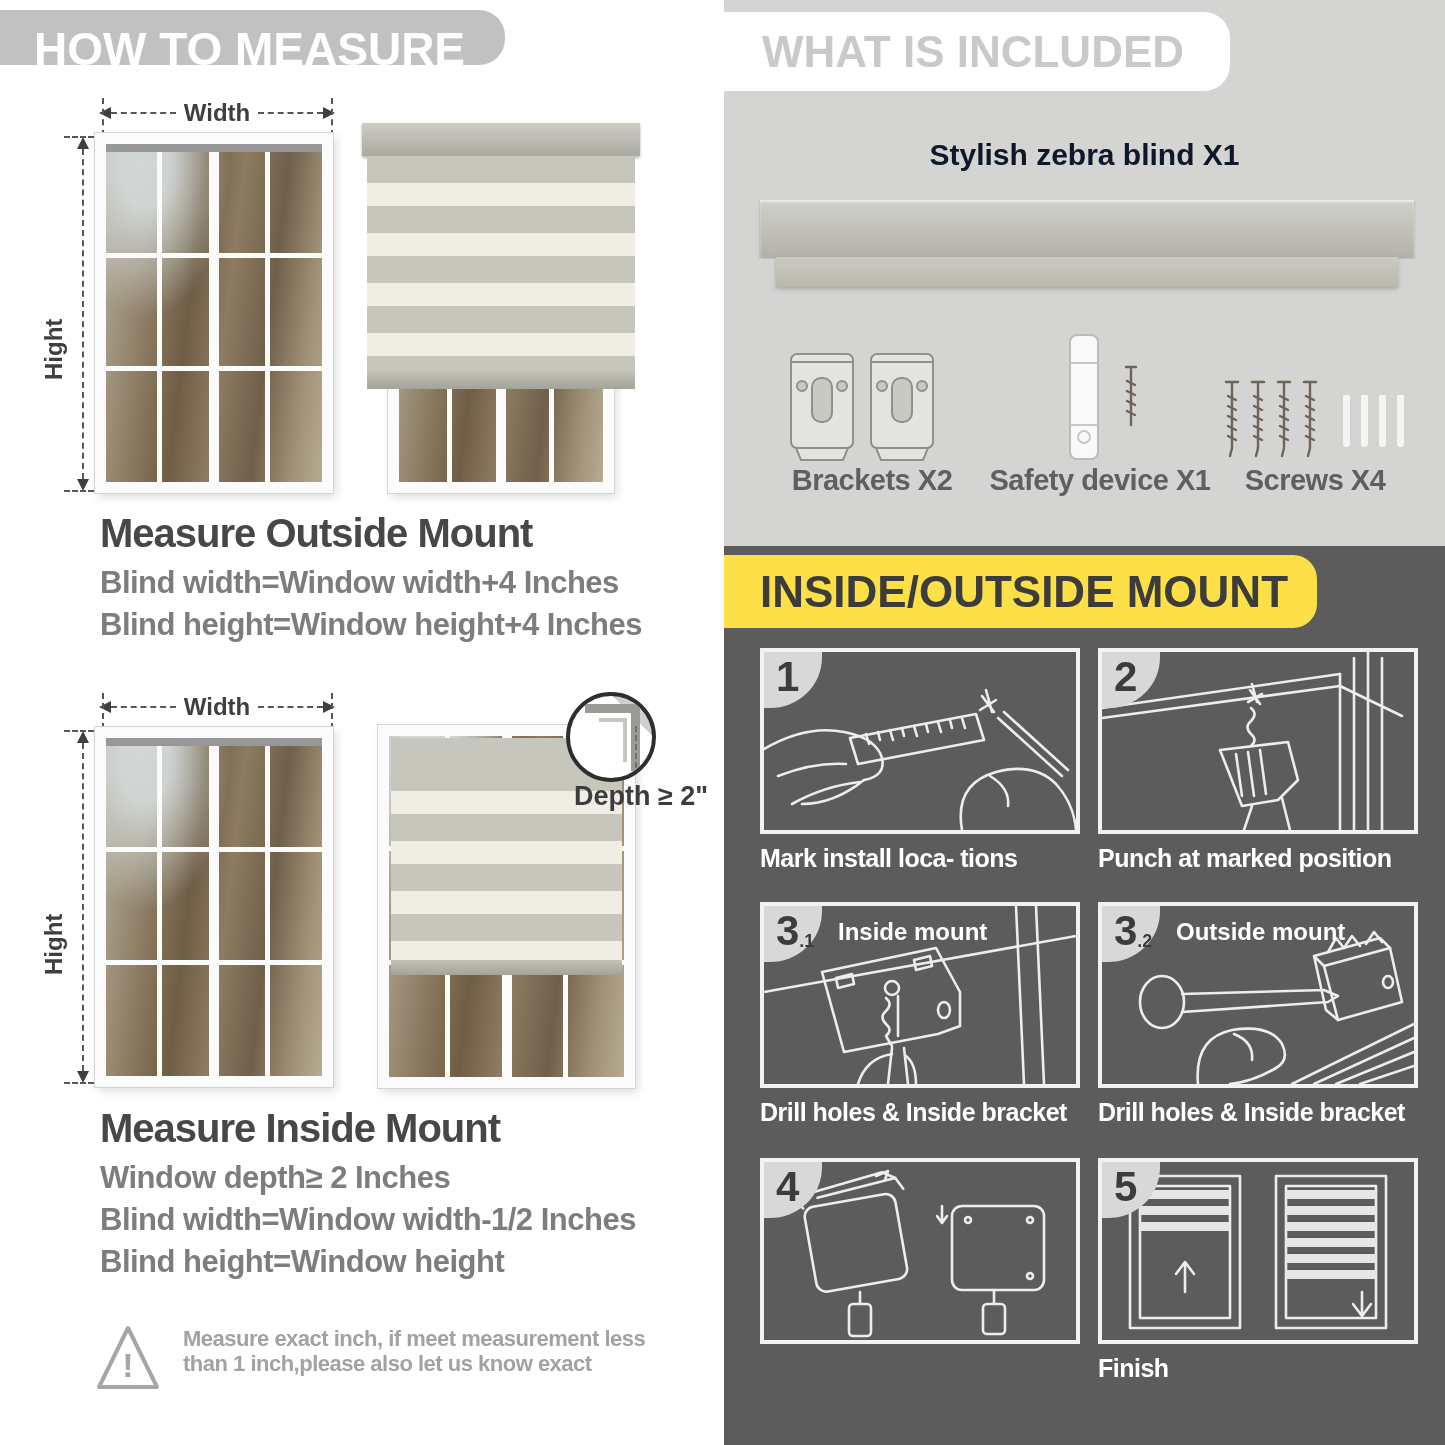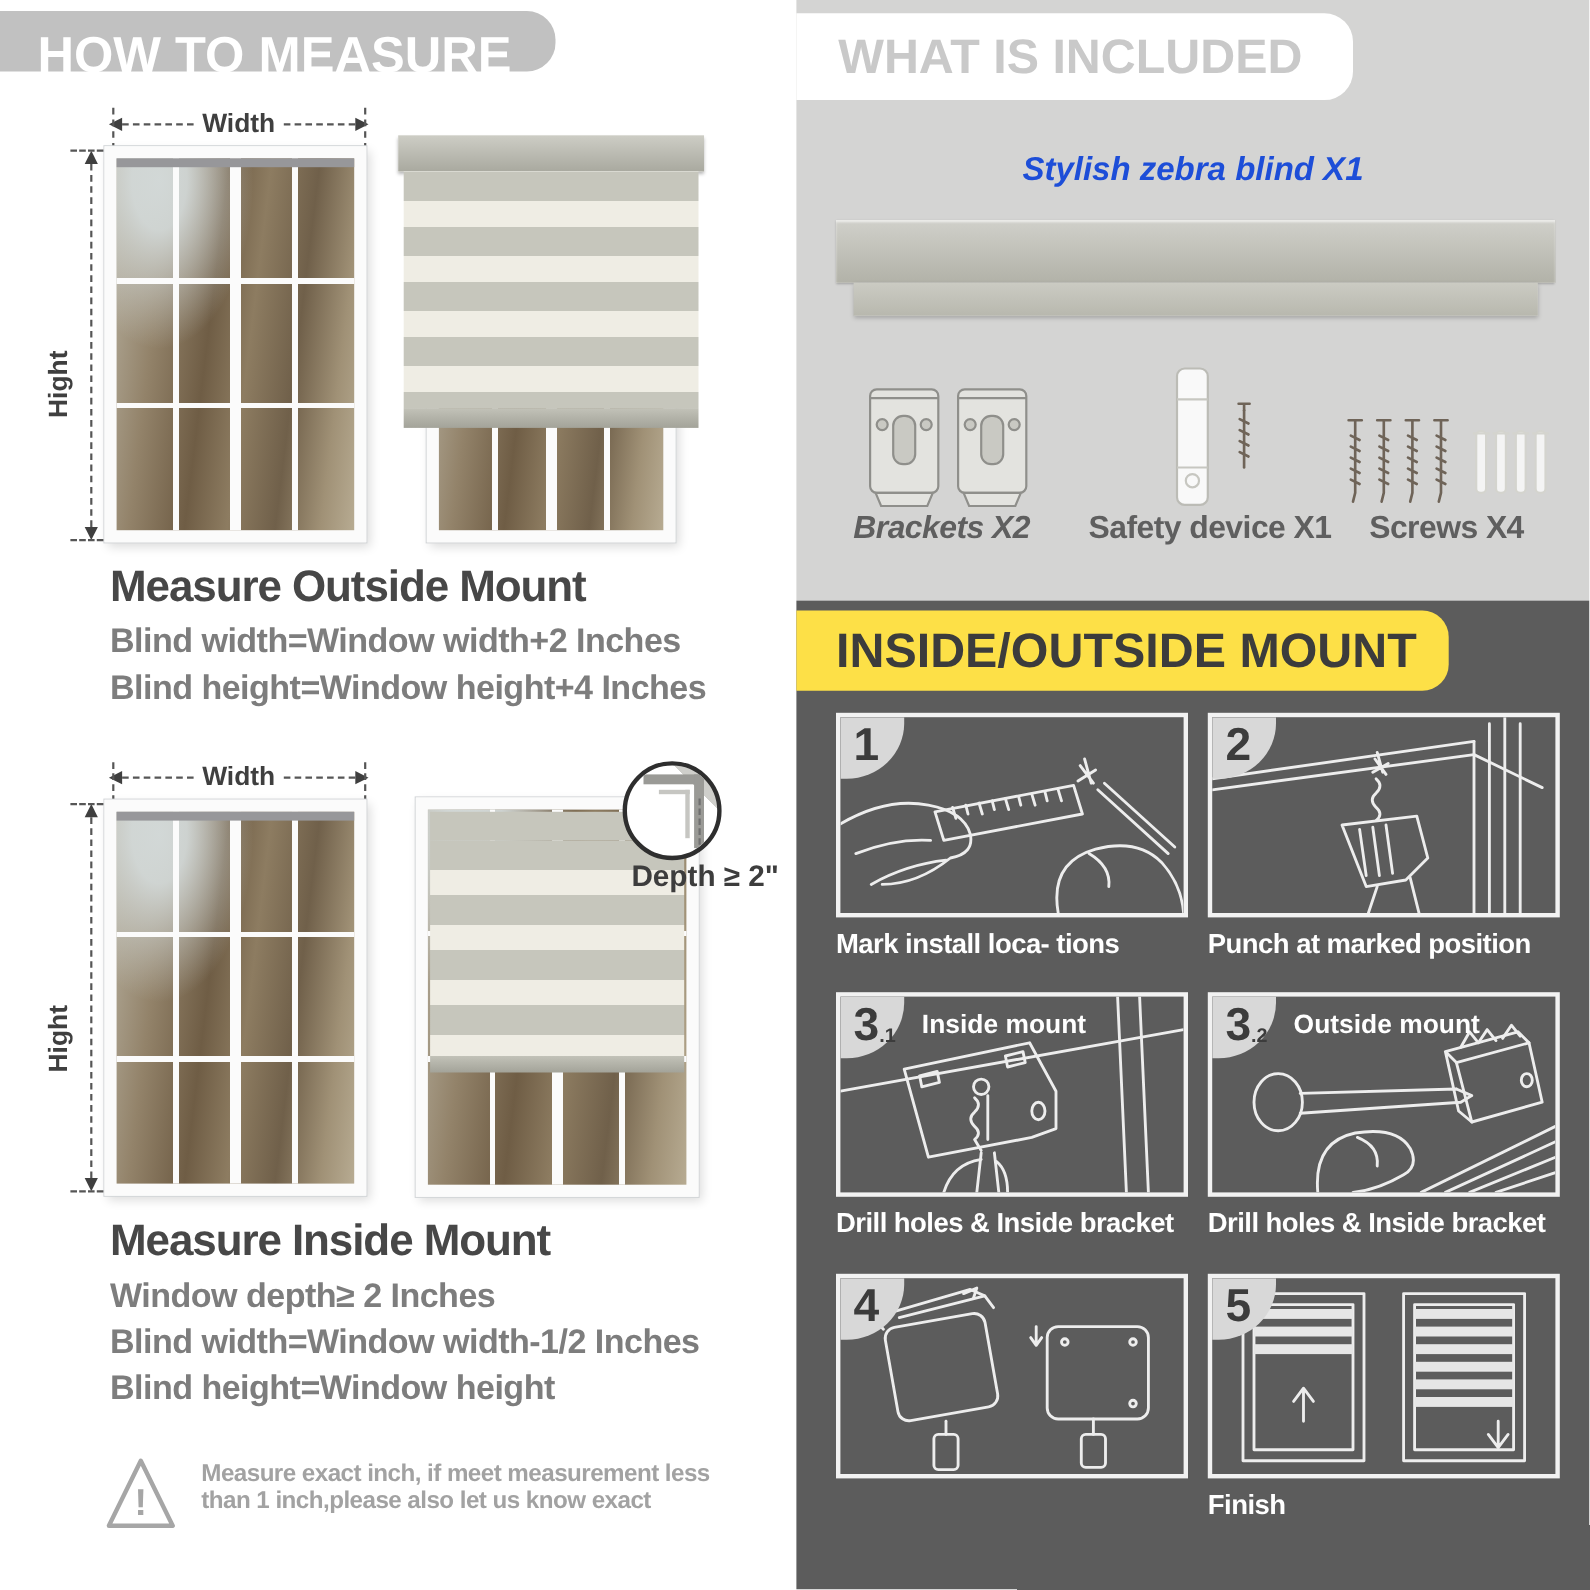--- a/index.html
+++ b/index.html
@@ -62,21 +62,21 @@
 
   
   .mag{position:absolute;left:566px;top:692px;width:82px;height:82px;border:4px solid #2e2e2e;border-radius:50%;
     background:linear-gradient(225deg,#cfcfcb 0%,#cfcfcb 24%,#ffffff 24%);overflow:hidden;z-index:6;}
   .mag-c1{position:absolute;right:12px;top:8px;width:46px;height:58px;border-top:9px solid #9a9a96;border-right:9px solid #9a9a96;}
   .mag-c2{position:absolute;right:25px;top:22px;width:24px;height:40px;border-top:4px solid #c6c6c2;border-right:4px solid #c6c6c2;}
   .mag-dash{position:absolute;right:15px;top:30px;height:42px;border-left:2px dashed #6f6f6f;}
   .depth-label{position:absolute;left:574px;top:781px;font-size:27px;font-weight:bold;color:#3d3d3d;}
 
   
-  .blind-title{position:absolute;left:0;top:138px;width:100%;text-align:center;font-size:30px;font-weight:bold;color:#1d4ed8;font-style:italic;}
+  .blind-title{position:absolute;left:0;top:138px;width:100%;text-align:center;font-size:30px;font-weight:bold;color:#0f172a;}
   .item-label{position:absolute;top:464px;width:240px;text-align:center;font-size:29px;font-weight:bold;color:#5f5f5f;letter-spacing:-0.5px;}
 
   
   .step{position:absolute;width:320px;}
   .step-frame{position:relative;height:186px;border:4px solid #f2f2f2;box-sizing:border-box;overflow:hidden;}
   .badge{position:absolute;left:0;top:0;width:58px;height:56px;background:#d8d8d8;border-radius:0 0 90% 0;
     display:flex;align-items:flex-start;padding:0 0 0 12px;box-sizing:border-box;}
   .bn{font-size:42px;font-weight:bold;color:#3c3c3c;line-height:50px;}
   .bs{font-size:18px;font-weight:bold;color:#3c3c3c;line-height:18px;margin-top:26px;}
   .inner-label{position:absolute;left:74px;top:12px;font-size:24px;font-weight:bold;color:#fff;}
@@ -127,21 +127,21 @@
     <div class="abs" style="left:362px;top:123px;width:278px;height:370px;">
       <div class="window" style="left:26px;top:42px;width:226px;height:328px;">
         <div class="glass"></div>
       </div>
       <div class="abs cassette" style="left:0;top:0;width:278px;height:33px;"></div>
       <div class="abs stripes" style="left:5px;top:33px;width:268px;height:215px;"></div>
       <div class="abs rail" style="left:5px;top:248px;width:268px;height:18px;"></div>
     </div>
 
     <div class="t-title" style="left:100px;top:511px;">Measure Outside Mount</div>
-    <div class="t-line" style="left:100px;top:565px;">Blind width=Window width+2 Inches</div>
+    <div class="t-line" style="left:100px;top:565px;">Blind width=Window width+4 Inches</div>
     <div class="t-line" style="left:100px;top:607px;">Blind height=Window height+4 Inches</div>
 
     <div class="h-measure" style="left:99px;top:700px;width:236px;">
       <i class="ah-l"></i>
       <i class="dash"></i>
       <span class="mlabel">Width</span>
       <i class="dash"></i>
       <i class="ah-r"></i>
     </div>
     <i class="vtick" style="left:102px;top:693px;height:36px;"></i>
@@ -236,21 +236,21 @@
         <rect x="142" y="14" width="9" height="56" rx="4"></rect>
         <rect x="160" y="14" width="9" height="56" rx="4"></rect>
         <rect x="178" y="14" width="9" height="56" rx="4"></rect>
         <line x1="121" y1="16" x2="136" y2="16"></line>
         <line x1="139" y1="16" x2="154" y2="16"></line>
         <line x1="157" y1="16" x2="172" y2="16"></line>
         <line x1="175" y1="16" x2="190" y2="16"></line>
       </g>
     </svg>
 
-    <div class="item-label" style="left:12px;font-style:italic;">Brackets X2</div>
+    <div class="item-label" style="left:28px;">Brackets X2</div>
     <div class="item-label" style="left:256px;">Safety device X1</div>
     <div class="item-label" style="left:471px;">Screws X4</div>
   </div>
 
   <div class="dark-panel">
     <div class="hdr-mount">INSIDE/OUTSIDE MOUNT</div>
 
     <div class="step" style="left:36px;top:102px;">
       <div class="step-frame">
         <svg class="art" viewBox="0 0 312 178">

